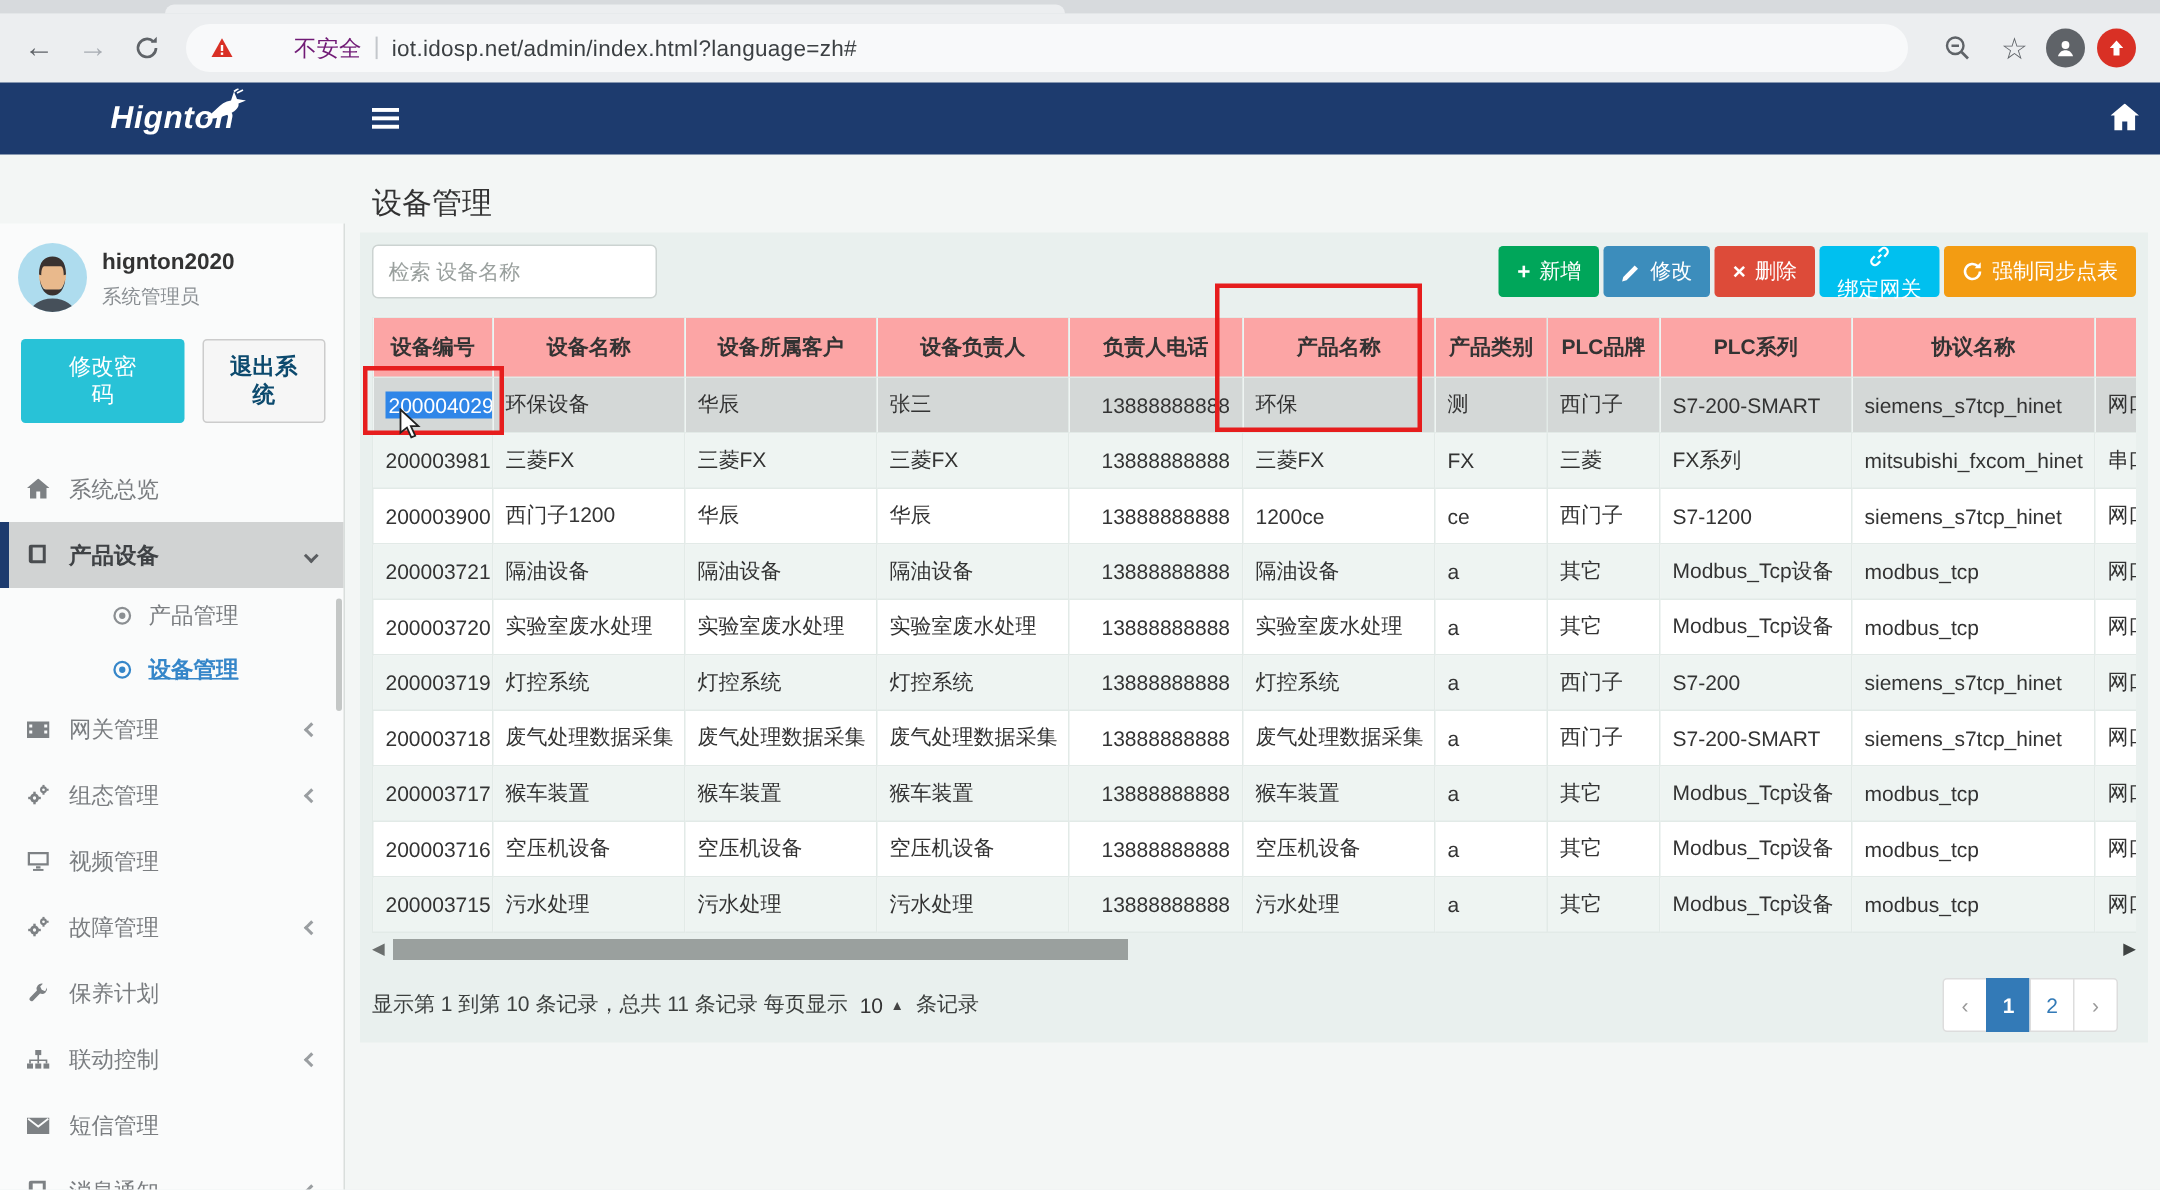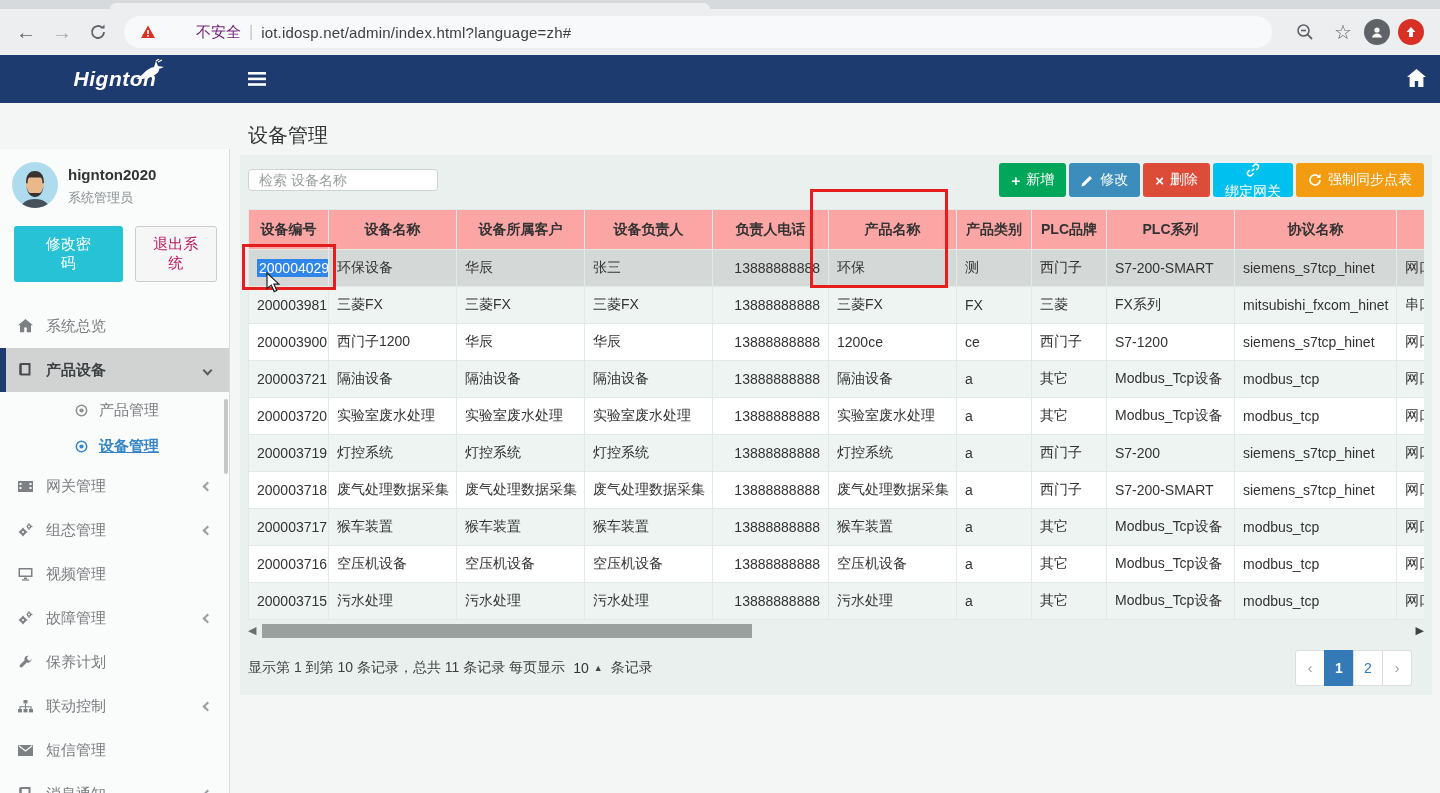--- a/index.html
+++ b/index.html
@@ -29,40 +29,40 @@
   .burger { margin-left:14px; width:26px; height:26px; display:flex; align-items:center; justify-content:center; }
   .home-btn { position:absolute; right:14px; top:14px; }
 
   
   .sidebar { position:absolute; top:103px; left:0; width:230px; height:690px; background:#fafbfb; border-right:1px solid #d9dedc;margin-top:46px; }
   .user-panel { padding:13px 12px 0 12px; display:flex; gap:10px; }
   .user-name { font-size:15px; font-weight:bold; color:#333; margin-top:4px; }
   .user-role { font-size:13px; color:#8a8f93; margin-top:6px; }
   .user-btns { display:flex; gap:12px; padding:18px 12px 14px 14px; }
   .btn-pwd { background:#28c2d7; color:#fff; border:none; font-size:15px; padding:8px 27px; border-radius:3px; }
-  .btn-exit { background:#f6f6f6; color:#be185d; border:1px solid #ccc; font-size:15px; padding:8px 13px; border-radius:3px; }
+  .btn-exit { background:#f6f6f6; color:#0c4a6e; border:1px solid #ccc; font-size:15px; padding:8px 13px; border-radius:3px;font-weight:bold; }
   .menu { list-style:none; margin-top:8px; }
   .menu-item { height:44px; display:flex; align-items:center; padding:0 16px 0 18px; color:#7a7d80; font-size:15px; position:relative; cursor:default; }
   .menu-item .mi-icon { width:16px; margin-right:12px; display:flex; color:#7d8184; }
   .menu-item.active-parent { background:#d1d3d3; color:#3f4245; border-left:6px solid #1d3b6e; padding-left:12px; font-weight:bold; }
   .submenu { list-style:none; }
   .submenu .menu-item { height:36px; padding-left:21px; font-size:15px;justify-content:center; }
   .submenu .mi-icon { width:14px; margin-right:10px; }
   .sub-active .mi-label { color:#3586c9; text-decoration:underline; font-weight:bold; }
   .chev { position:absolute; right:18px; width:7px; height:7px; border-left:2px solid #9a9ea1; border-bottom:2px solid #9a9ea1; }
   .chev-left { transform:rotate(45deg); }
   .chev-down { transform:rotate(-45deg); border-color:#5a5d60; }
   .side-scroll { position:absolute; right:1px; top:250px; width:4px; height:75px; background:#c4c7c6; border-radius:2px; }
 
   
   .main { position:absolute; top:103px; left:230px; width:1210px; height:690px; }
   .page-title { font-size:20px; color:#333; font-weight:400; padding:19px 0 0 18px; }
   .card { position:absolute; top:52px; left:10px; width:1192px; height:540px; background:#e9f0ee; padding:8px; }
   .card-top { display:flex; justify-content:space-between; align-items:center; }
-  .search-input { width:190px; height:22px; border:1px solid #ccd3d1; border-radius:4px; background:#fff; padding:0 10px; font-size:14px; color:#333; }
+  .search-input { width:190px; height:36px; border:1px solid #ccd3d1; border-radius:4px; background:#fff; padding:0 10px; font-size:14px; color:#333; }
   .search-input::placeholder { color:#9aa09e; }
   .btn-row { display:flex; gap:3px; }
   .tbtn { height:34px; border:none; border-radius:3px; color:#fff; font-size:14px; padding:0 12px; display:flex; align-items:center; gap:6px; }
   .tbtn .tb-ic { font-weight:bold; font-size:15px; display:flex; align-items:center; }
   .btn-add { background:#00a65a; } .btn-edit { background:#3c8dbc; } .btn-del { background:#dd4b39; }
   .btn-bind { background:#00c0ef;flex-direction:column; } .btn-sync { background:#f39c12; }
 
   .table-wrap { margin-top:12px; width:1176px; overflow:hidden; }
   table { border-collapse:collapse; table-layout:fixed; width:1248px; background:#fff; }
   th, td { border:1px solid #e2eae7; font-size:14px; color:#333; height:37px; padding:0 8px; overflow:hidden; white-space:nowrap; }

